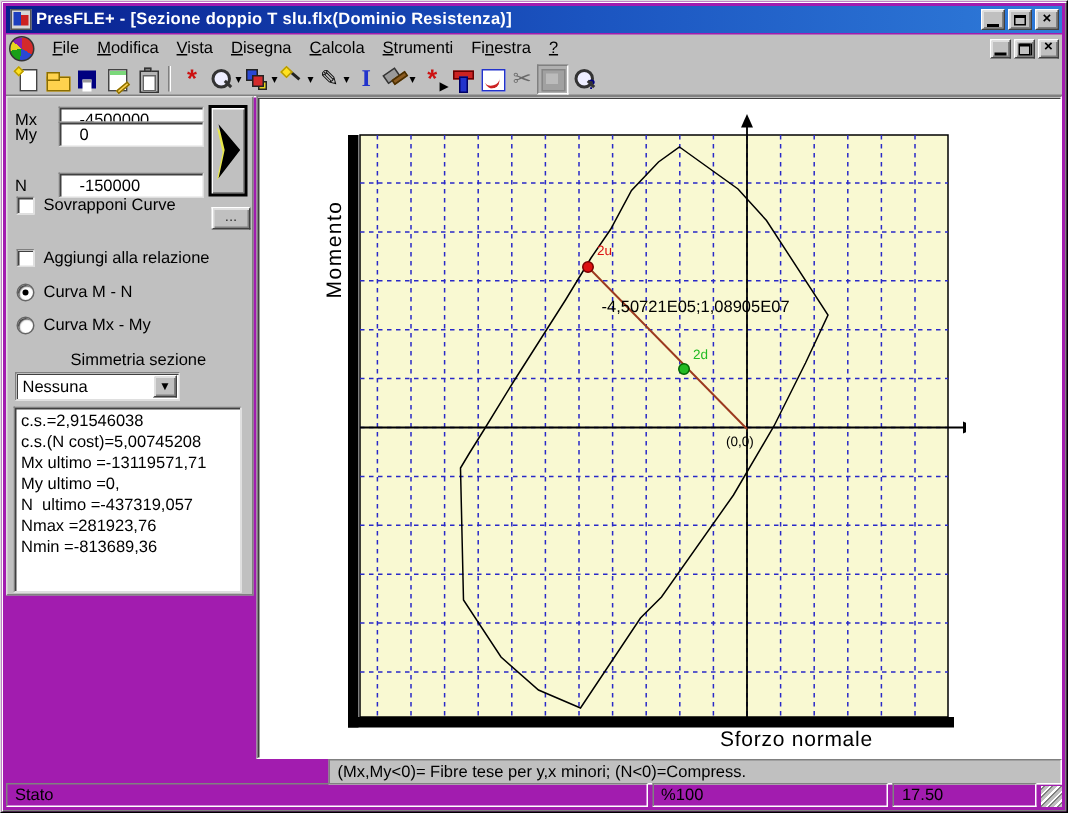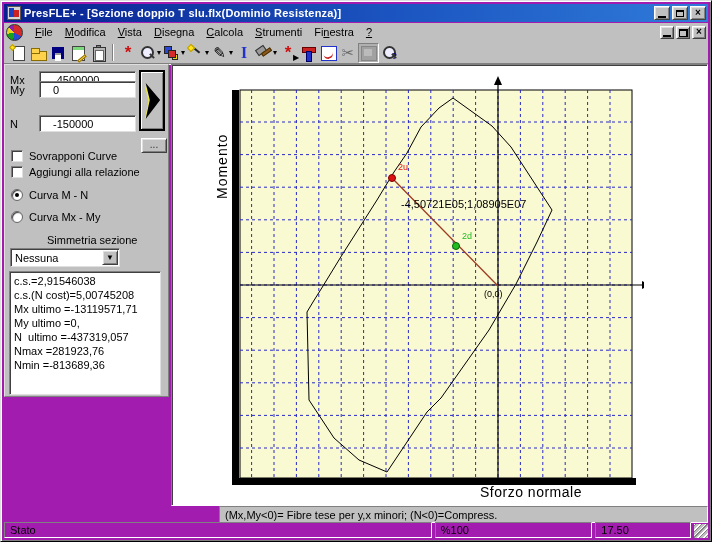--- a/index.html
+++ b/index.html
@@ -279,21 +279,21 @@
           </div>
         </div>
       <div class="run-btn">
         <div class="run-arrow">
             <div class="ylw"></div>
             <div class="blk"></div>
           </div>
       </div>
       <div class="more-btn">...</div>
       <div id="check-rows">
-          <div class="chkrow" style="top: 85px; justify-content: space-between;">
+          <div class="chkrow" style="top: 66px; justify-content: space-between;">
             <span class="chk"></span>
             <span>Sovrapponi Curve</span>
           </div>
           <div class="chkrow" style="top: 101px;">
             <span class="chk"></span>
             <span>Aggiungi alla relazione</span>
           </div>
         </div>
       <div id="radio-rows">
           <div class="chkrow" style="top: 124px;">

